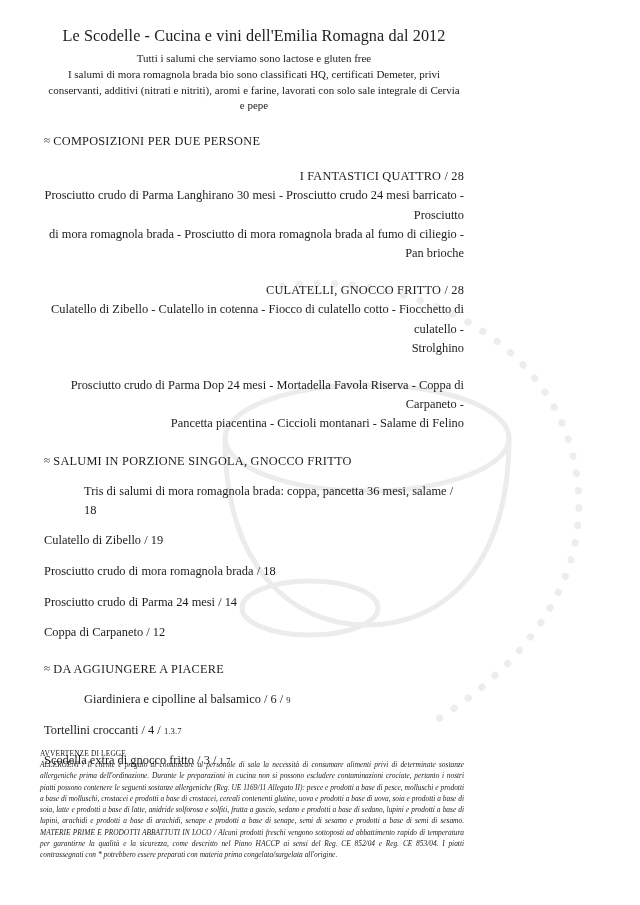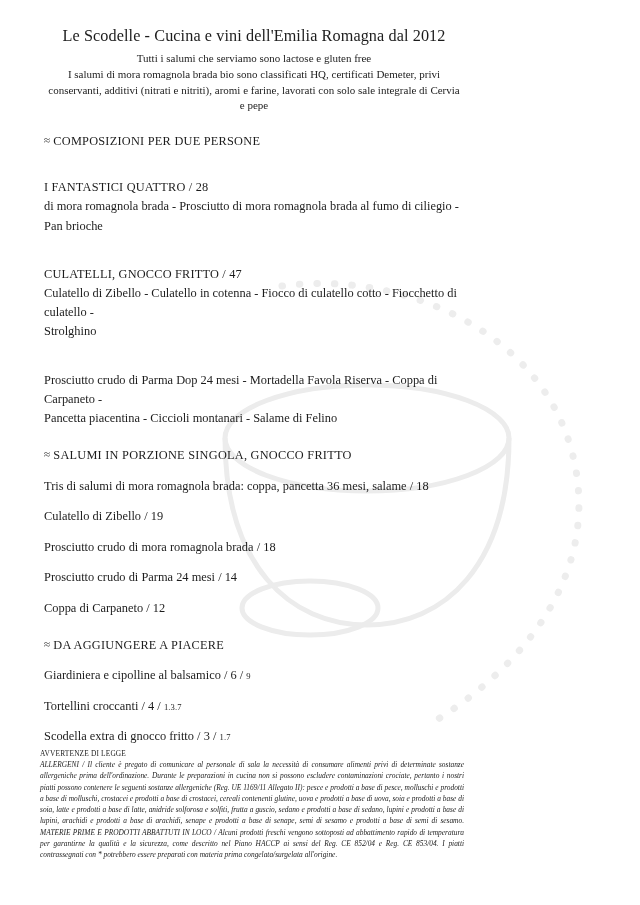--- a/index.html
+++ b/index.html
@@ -72,41 +72,43 @@
     white-space: nowrap;
   }
   .tilde {
     font-size: 11px;
     padding-right: 3px;
     vertical-align: 1px;
   }
 
   
   .group {
-    margin-top: 29px;
+    margin-top: 18px;
+    text-align: right;
   }
   .group-title {
     font-size: 12.3px;
     letter-spacing: .2px;
     line-height: 1.55;
     white-space: nowrap;
   }
   .group-desc {
     font-size: 12.4px;
     line-height: 1.55;
   }
 
   
   .row {
     font-size: 12.4px;
     line-height: 1.5;
     margin-top: 12px;
   }
   .section-head + .row {
     margin-top: 13px;
+    margin-left: 40px;
   }
   .allergen {
     font-size: 8.6px;
     letter-spacing: .1px;
   }
   .row-sub {
     font-size: 12.4px;
     line-height: 1.5;
     margin-top: 1px;
   }
@@ -153,25 +155,26 @@
     <div class="sub-line wide">I salumi di mora romagnola brada bio sono classificati HQ, certificati Demeter, privi conservanti, additivi (nitrati e nitriti), aromi e farine, lavorati con solo sale integrale di Cervia e pepe</div>
   </div>
 
   <div class="section">
     <div class="section-head">
       <span class="tilde">≈</span><span>COMPOSIZIONI PER DUE PERSONE</span>
     </div>
 
     <div class="group">
       <div class="group-title">I FANTASTICI QUATTRO / 28</div>
+      <div class="group-desc">Prosciutto crudo di Parma Langhirano 30 mesi - Prosciutto crudo 24 mesi barricato - Prosciutto</div>
       <div class="group-desc">di mora romagnola brada - Prosciutto di mora romagnola brada al fumo di ciliegio - Pan brioche</div>
     </div>
 
     <div class="group">
-      <div class="group-title">CULATELLI, GNOCCO FRITTO / 47</div>
+      <div class="group-title">CULATELLI, GNOCCO FRITTO / 28</div>
       <div class="group-desc">Culatello di Zibello - Culatello in cotenna - Fiocco di culatello cotto - Fiocchetto di culatello -</div>
       <div class="group-desc">Strolghino</div>
     </div>
 
     <div class="group">
       <div class="group-desc">Prosciutto crudo di Parma Dop 24 mesi - Mortadella Favola Riserva - Coppa di Carpaneto -</div>
       <div class="group-desc">Pancetta piacentina - Ciccioli montanari - Salame di Felino</div>
     </div>
   </div>
 

